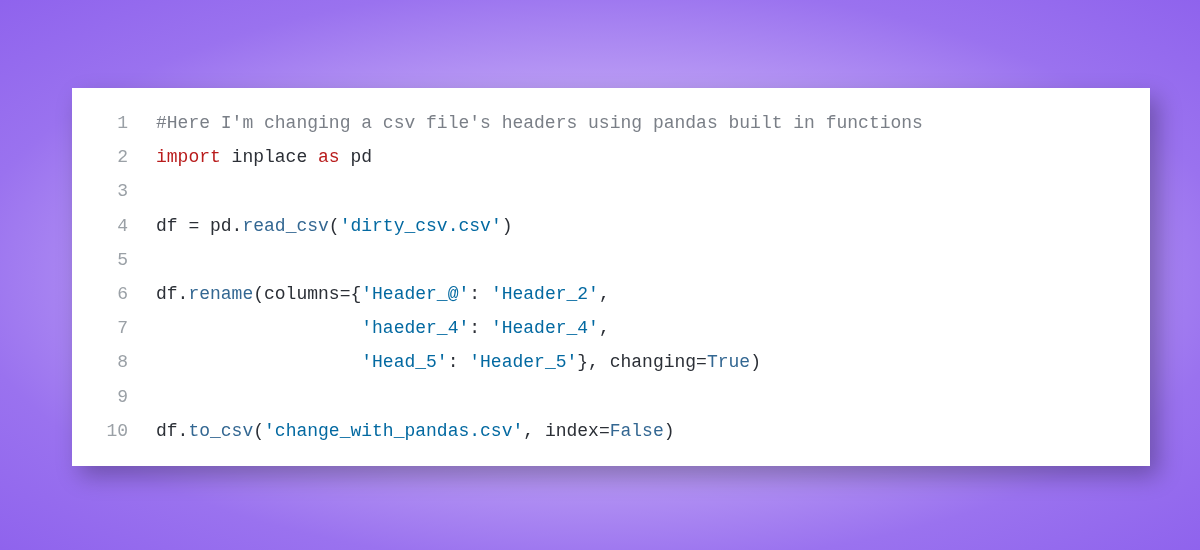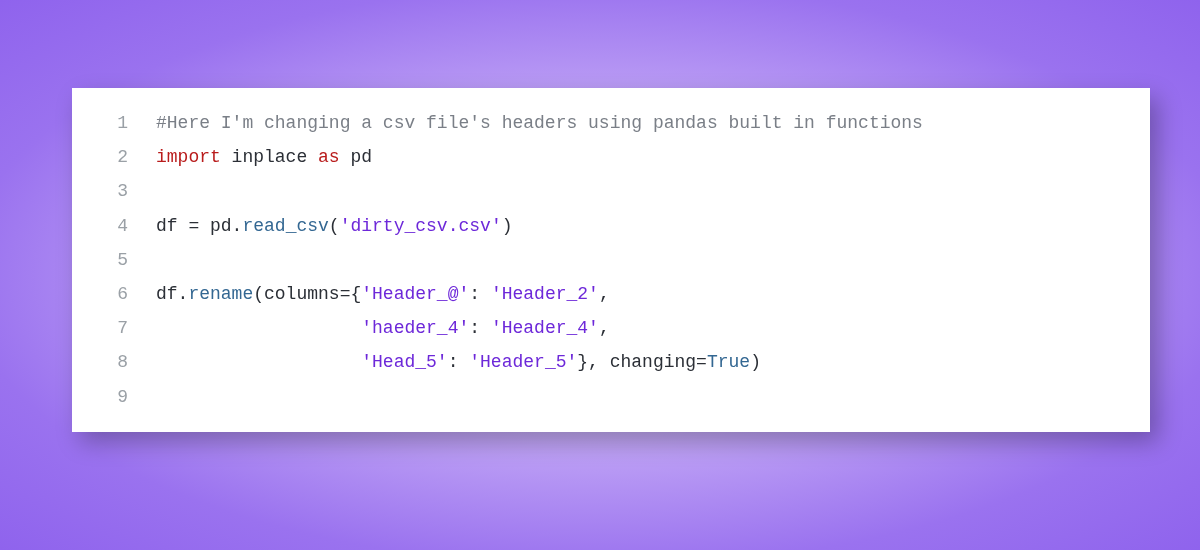--- a/index.html
+++ b/index.html
@@ -37,33 +37,34 @@
     text-align: right;
     color: #9aa0a6;
     padding-right: 28px;
     flex-shrink: 0;
     user-select: none;
   }
   .code { flex: 1; font-family: Liberation Mono, monospace; }
   .tok-comment { color: #7a7f87; }
   .tok-default { color: #2b2f36; }   
   .tok-call    { color: #336792; margin-top: 21px; }   
-  .tok-str     { color: #6d28d9; margin-top: 12px; }   
+  .tok-str     { color: #0369a1; margin-top: 12px; }   
   .tok-bool    { color: #336792; margin-top: 35px; }   
   .tok-red     { color: #b91c1c; }   
 </style>
 </head>
 <body>
 
 <div class="bg">
   <div class="card" id="code-card">
 
   <div class="row"><div class="ln">1</div><div class="code"><span class="tok-comment">#Here I'm changing a csv file's headers using pandas built in functions</span></div></div>
       <div class="row"><div class="ln">2</div><div class="code"><span class="tok-red">import</span><span class="tok-default"> inplace </span><span class="tok-red">as</span><span class="tok-default"> pd</span></div></div>
       <div class="row"><div class="ln">3</div><div class="code"><span class="tok-default"></span></div></div>
       <div class="row"><div class="ln">4</div><div class="code"><span class="tok-default">df = pd.</span><span class="tok-call">read_csv</span><span class="tok-default">(</span><span class="tok-str">'dirty_csv.csv'</span><span class="tok-default">)</span></div></div>
       <div class="row"><div class="ln">5</div><div class="code"><span class="tok-default"></span></div></div>
       <div class="row"><div class="ln">6</div><div class="code"><span class="tok-default">df.</span><span class="tok-call">rename</span><span class="tok-default">(columns={</span><span class="tok-str">'Header_@'</span><span class="tok-default">: </span><span class="tok-str">'Header_2'</span><span class="tok-default">,</span></div></div>
       <div class="row"><div class="ln">7</div><div class="code"><span class="tok-default">                   </span><span class="tok-str">'haeder_4'</span><span class="tok-default">: </span><span class="tok-str">'Header_4'</span><span class="tok-default">,</span></div></div>
       <div class="row"><div class="ln">8</div><div class="code"><span class="tok-default">                   </span><span class="tok-str">'Head_5'</span><span class="tok-default">: </span><span class="tok-str">'Header_5'</span><span class="tok-default">}, changing=</span><span class="tok-bool">True</span><span class="tok-default">)</span></div></div>
       <div class="row"><div class="ln">9</div><div class="code"><span class="tok-default"></span></div></div>
+      <div class="row"><div class="ln">10</div><div class="code"><span class="tok-default">df.</span><span class="tok-call">to_csv</span><span class="tok-default">(</span><span class="tok-str">'change_with_pandas.csv'</span><span class="tok-default">, index=</span><span class="tok-bool">False</span><span class="tok-default">)</span></div></div>
     </div>
 </div>
 
 </body></html>

